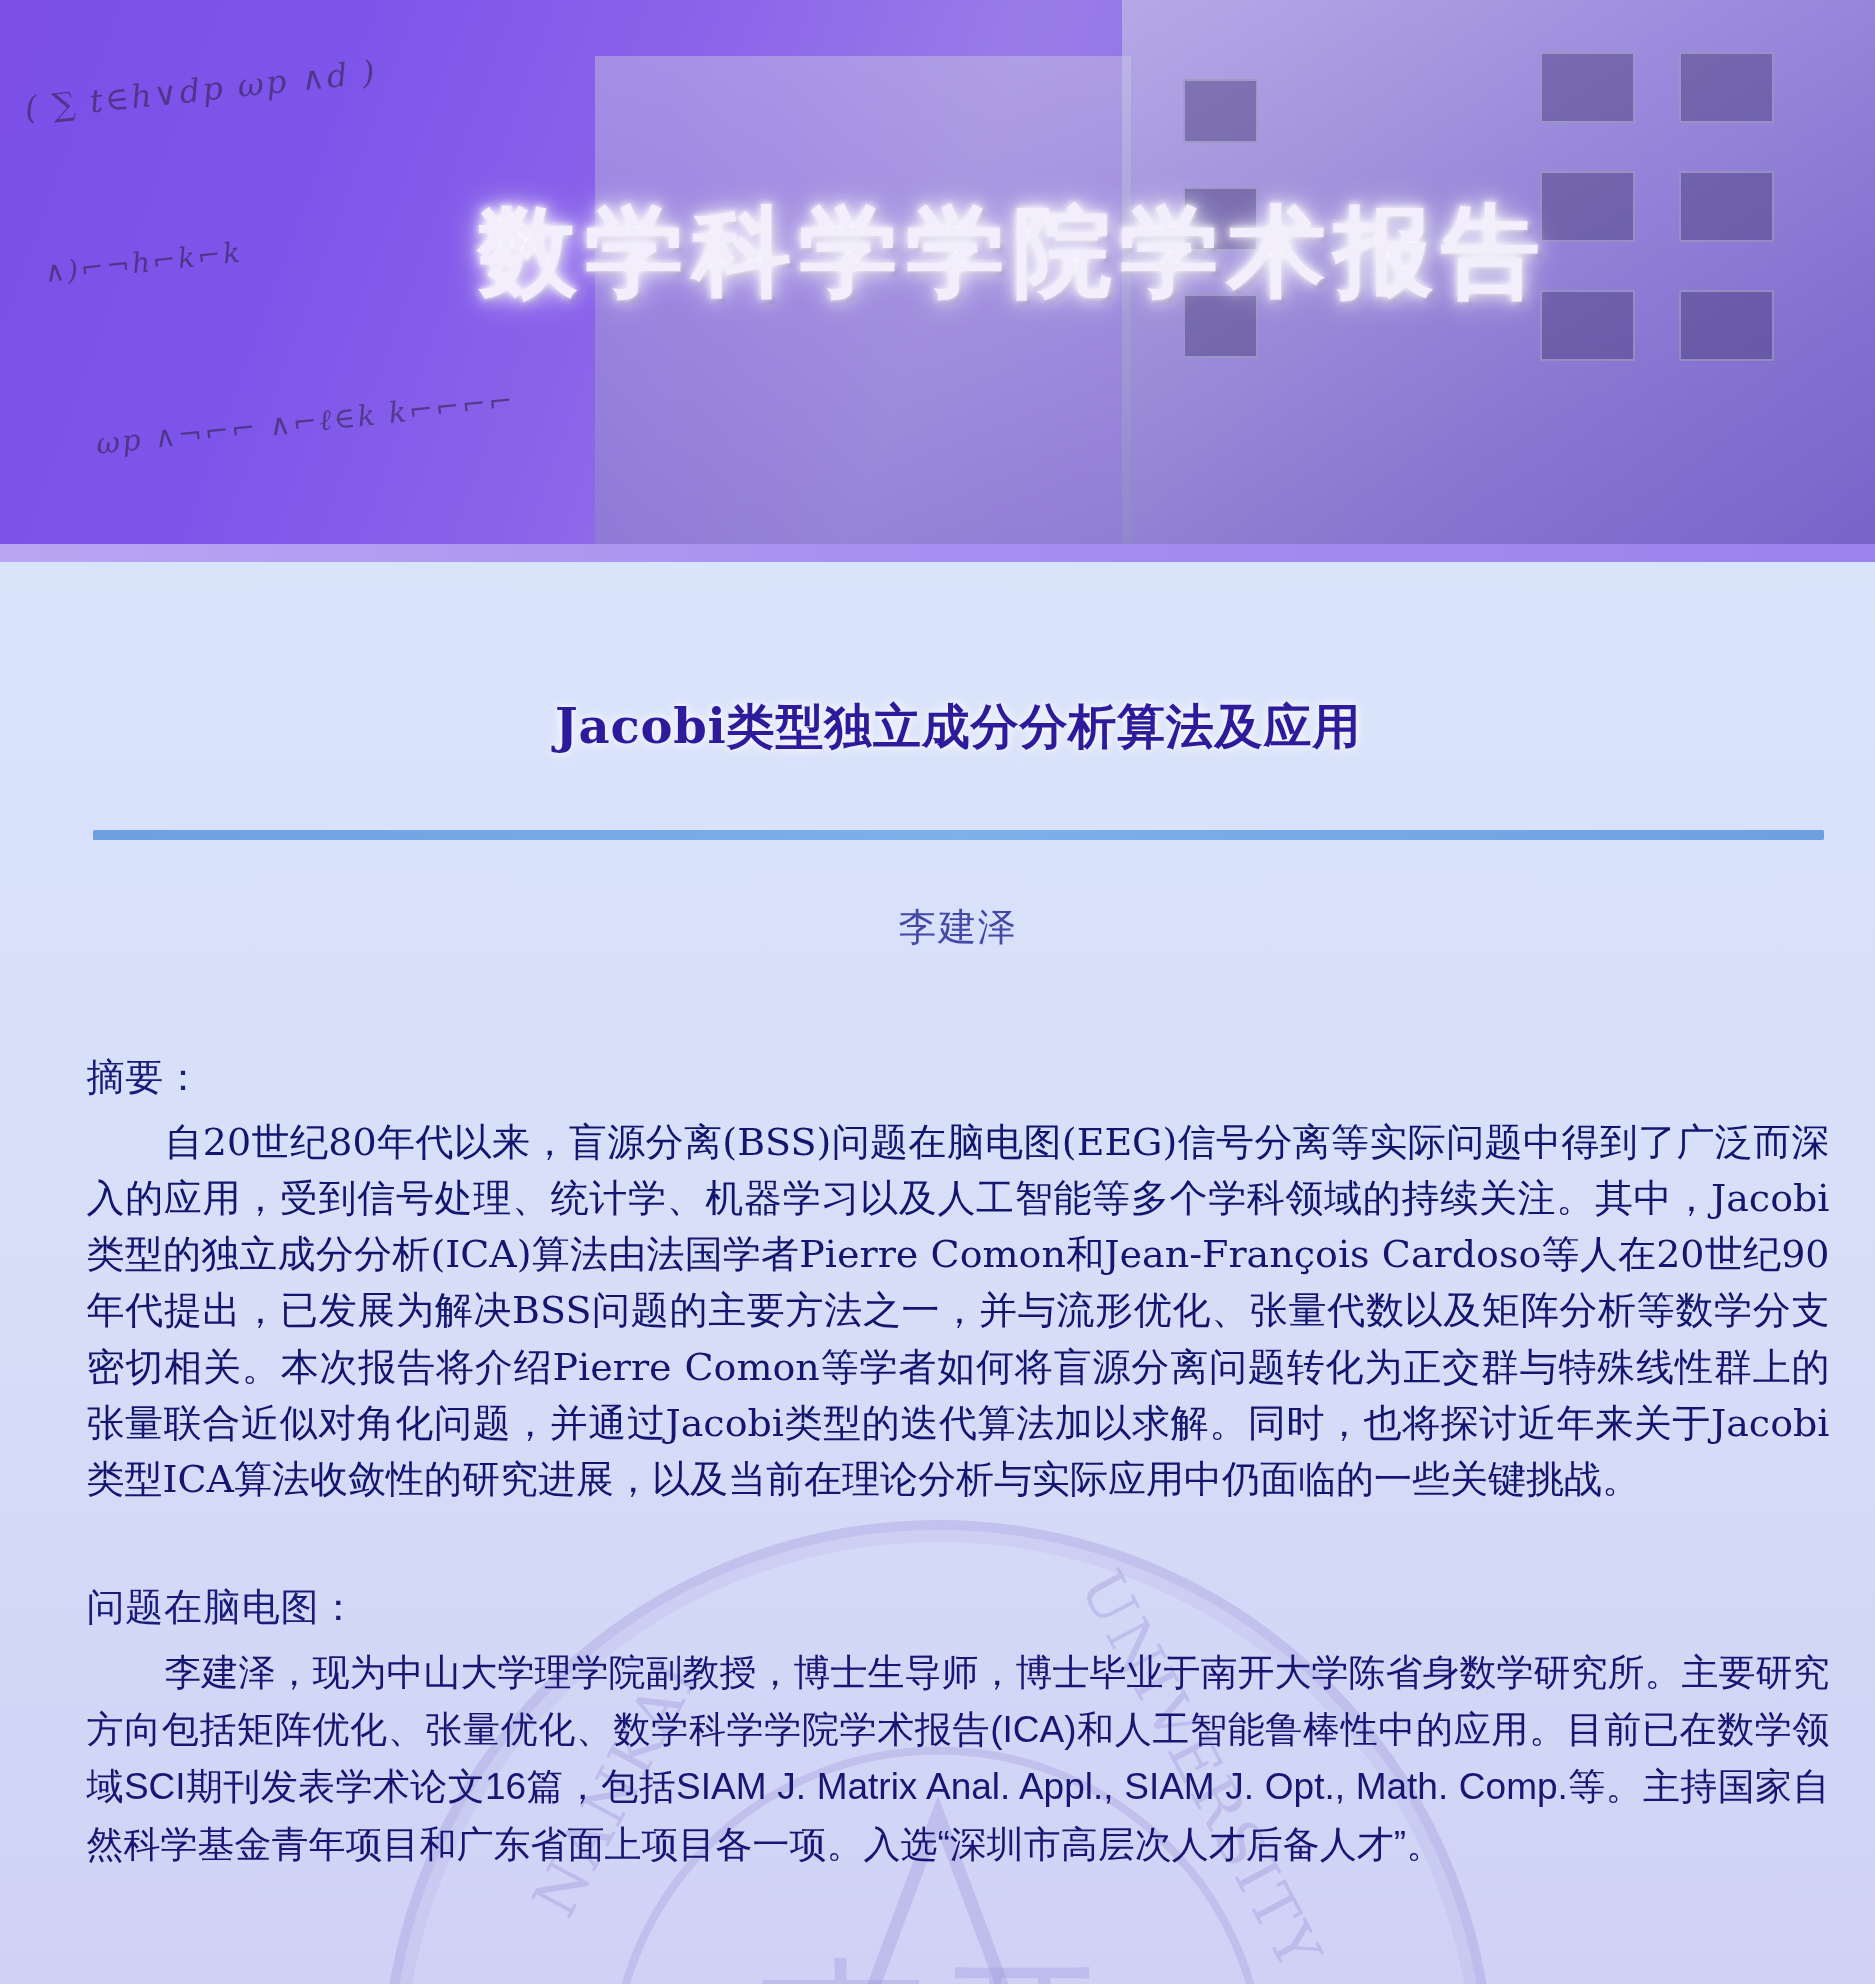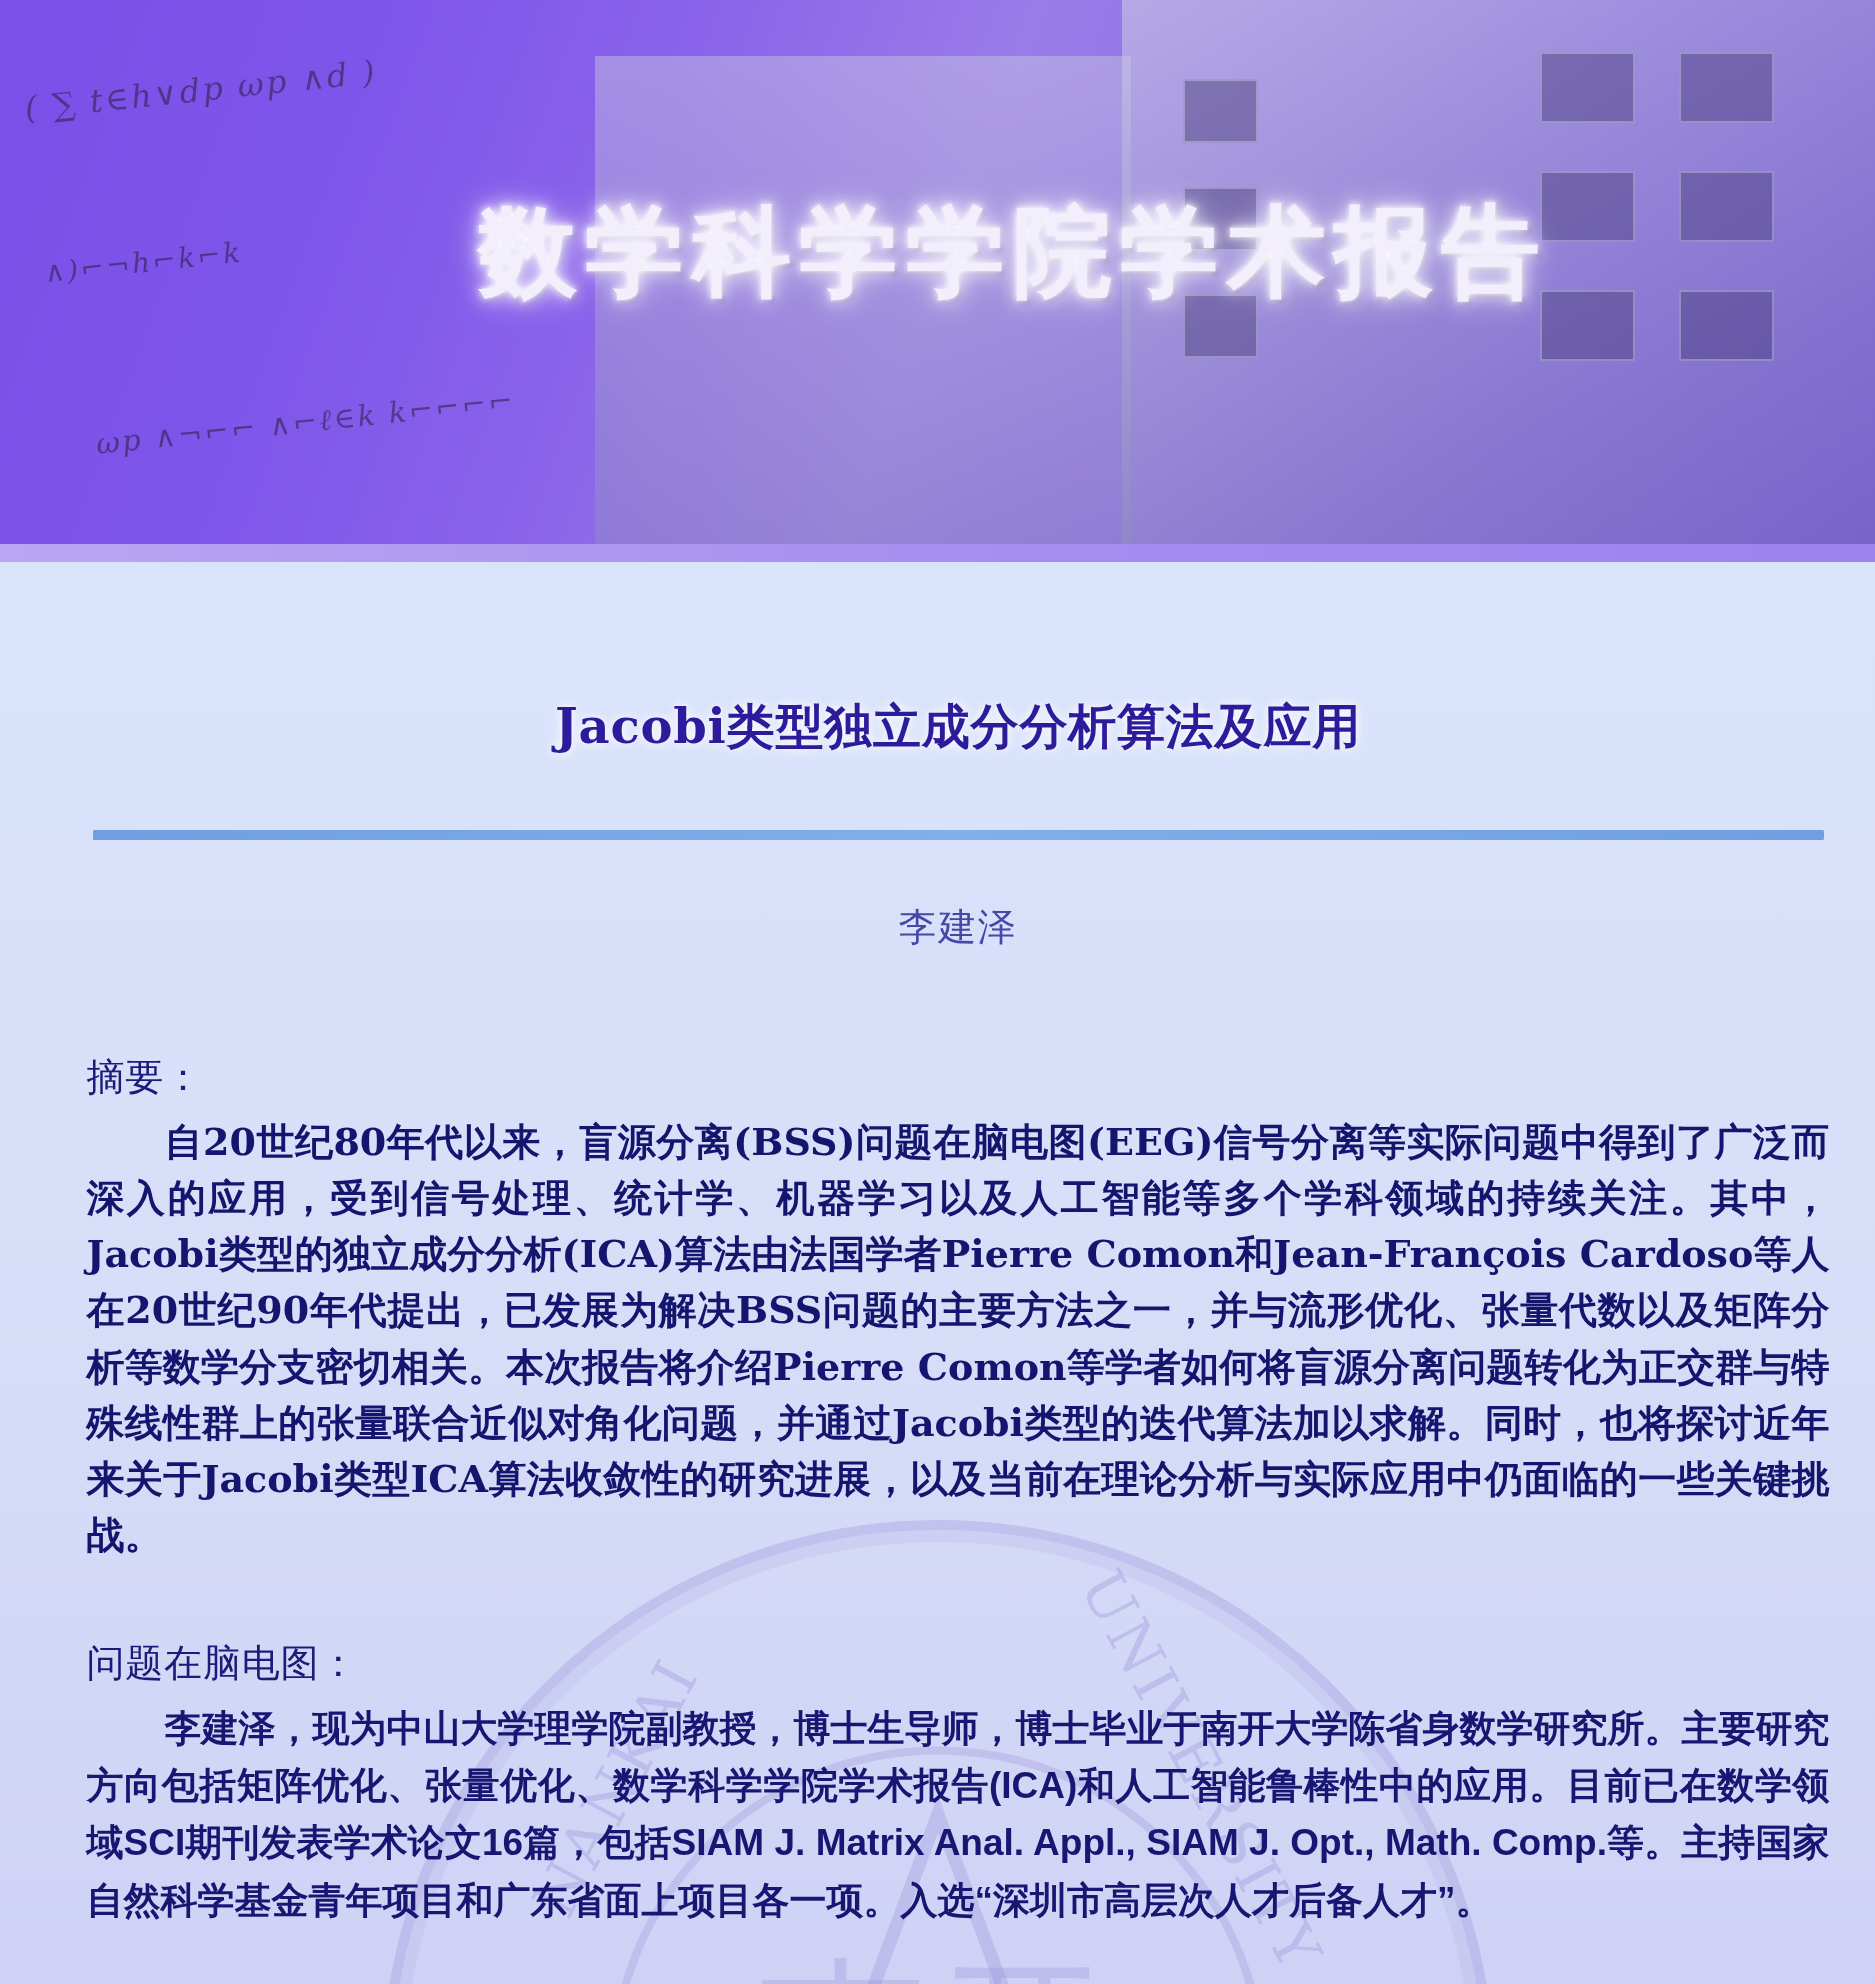--- a/index.html
+++ b/index.html
@@ -189,21 +189,20 @@
   }
   .sec-label.bio { margin-top: 75px; }
   .para {
     margin-top: 10.3px;
     font-family: "DejaVu Serif", serif;
     font-size: 38px;
     line-height: 1.48;
     color: #14156e;
     text-align: justify;
     text-indent: 78px;
-    font-weight: bold;
   }
   .para.bio {
     font-family: "Liberation Sans", sans-serif;
     font-size: 37px;
     line-height: 1.55;
     color: #171773;
   }
 </style>
 </head>
 <body>

